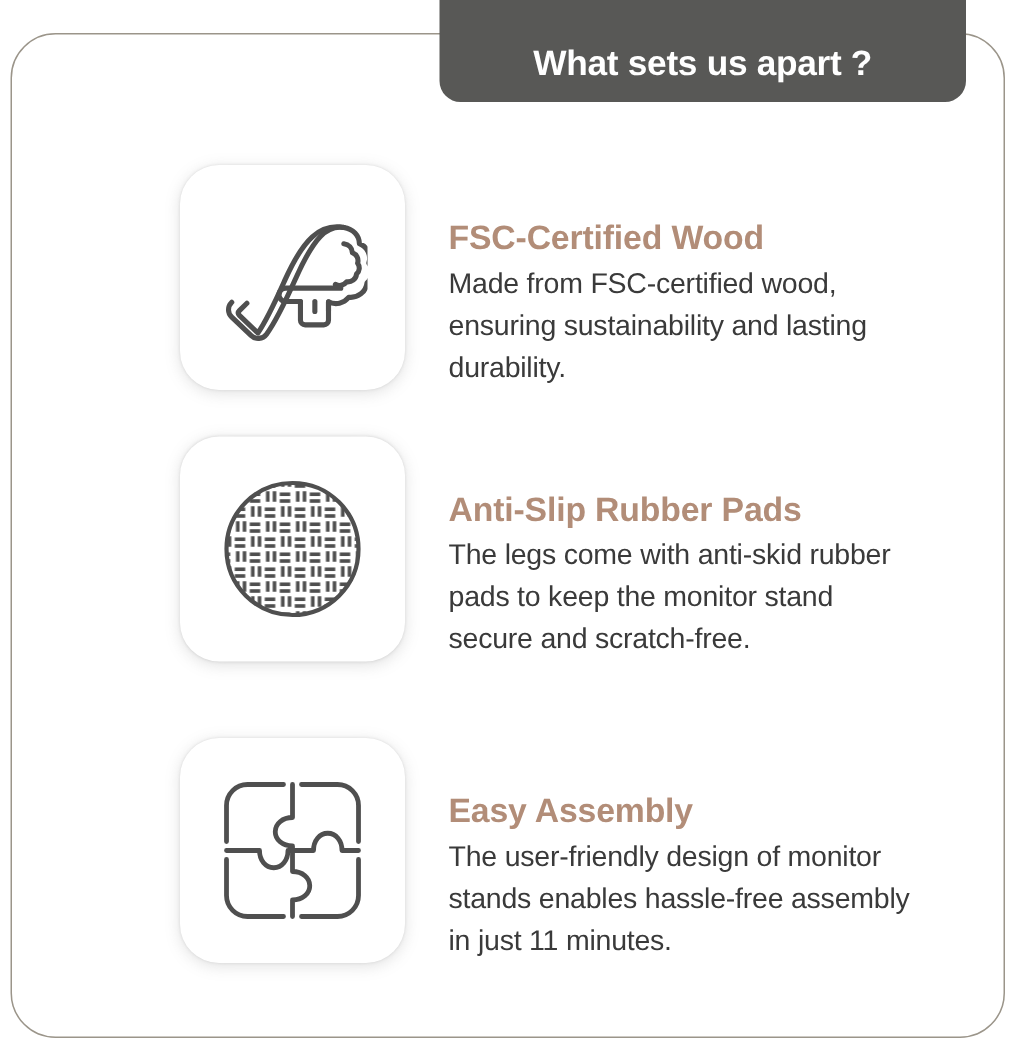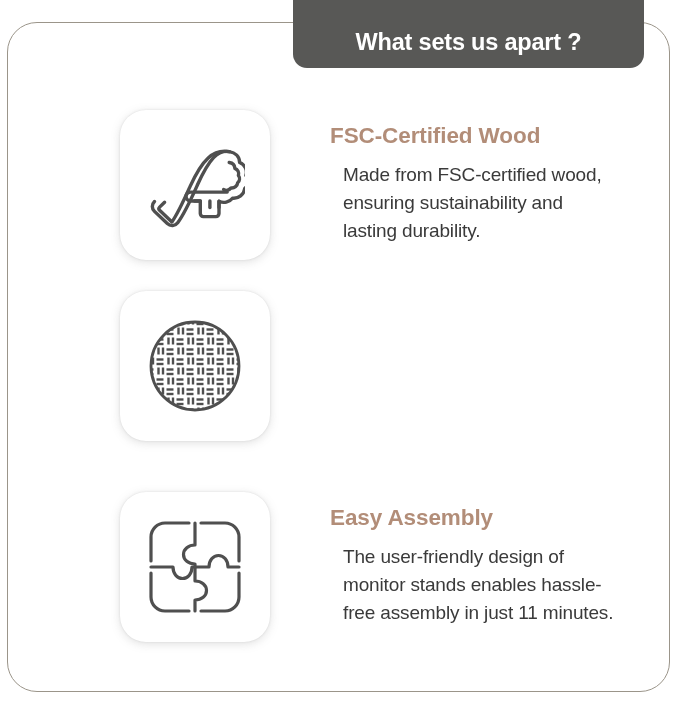--- a/index.html
+++ b/index.html
@@ -62,22 +62,21 @@
     position: absolute;
     left: 0;
     top: 0;
     width: 679px;
   }
   .feature-row {
     position: absolute;
     left: 120px;
     width: 510px;
     display: flex;
-    align-items: flex-start;
-    gap: 31px;
+    align-items: flex-end;
   }
   .feature-row.r0 { top: 110px; }
   .feature-row.r1 { top: 291px; }
   .feature-row.r2 { top: 492px; }
 
   .icon-box {
     flex: 0 0 auto;
     width: 150px;
     height: 150px;
     background: #ffffff;
@@ -102,21 +101,21 @@
     font-weight: 600;
     line-height: 1.12;
     margin: 0 0 5px 0;
     letter-spacing: -0.1px;
     white-space: nowrap;
   }
   .feature-body {
     color: #3a3a3a;
     font-size: 19px;
     line-height: 1.47;
-    margin: 13px;
+    margin: 0;
     max-width: 310px;
     letter-spacing: -0.15px;
   }
 </style>
 </head>
 <body>
 
 <div id="page">
 
   <div id="frame"></div>
@@ -209,20 +208,24 @@
                 </g>
               </pattern>
             </defs>
             <g clip-path="url(#padClip)">
               <rect x="0" y="0" width="100" height="100" fill="url(#weave)"></rect>
             </g>
             <circle cx="50" cy="50" r="44" fill="none" stroke="#4f4f4f" stroke-width="2.8"></circle>
           </svg>
         </span>
       </div>
+      <div class="feature-text">
+        <p class="feature-title">Anti-Slip Rubber Pads</p>
+        <p class="feature-body">The legs come with anti-skid rubber pads to keep the monitor stand secure and scratch-free.</p>
+      </div>
     </div>
 
     <div class="feature-row r2">
       <div class="icon-box">
         <span>
           <svg width="96" height="96" viewBox="0 0 96 96" fill="none" stroke="#4f4f4f" stroke-width="3.2" stroke-linecap="round" stroke-linejoin="round">
 
             <path d="M42 4 H18 C10.3 4 4 10.3 4 18 V42"></path>
 
             <path d="M54 4 H78 C85.7 4 92 10.3 92 18 V42"></path>

